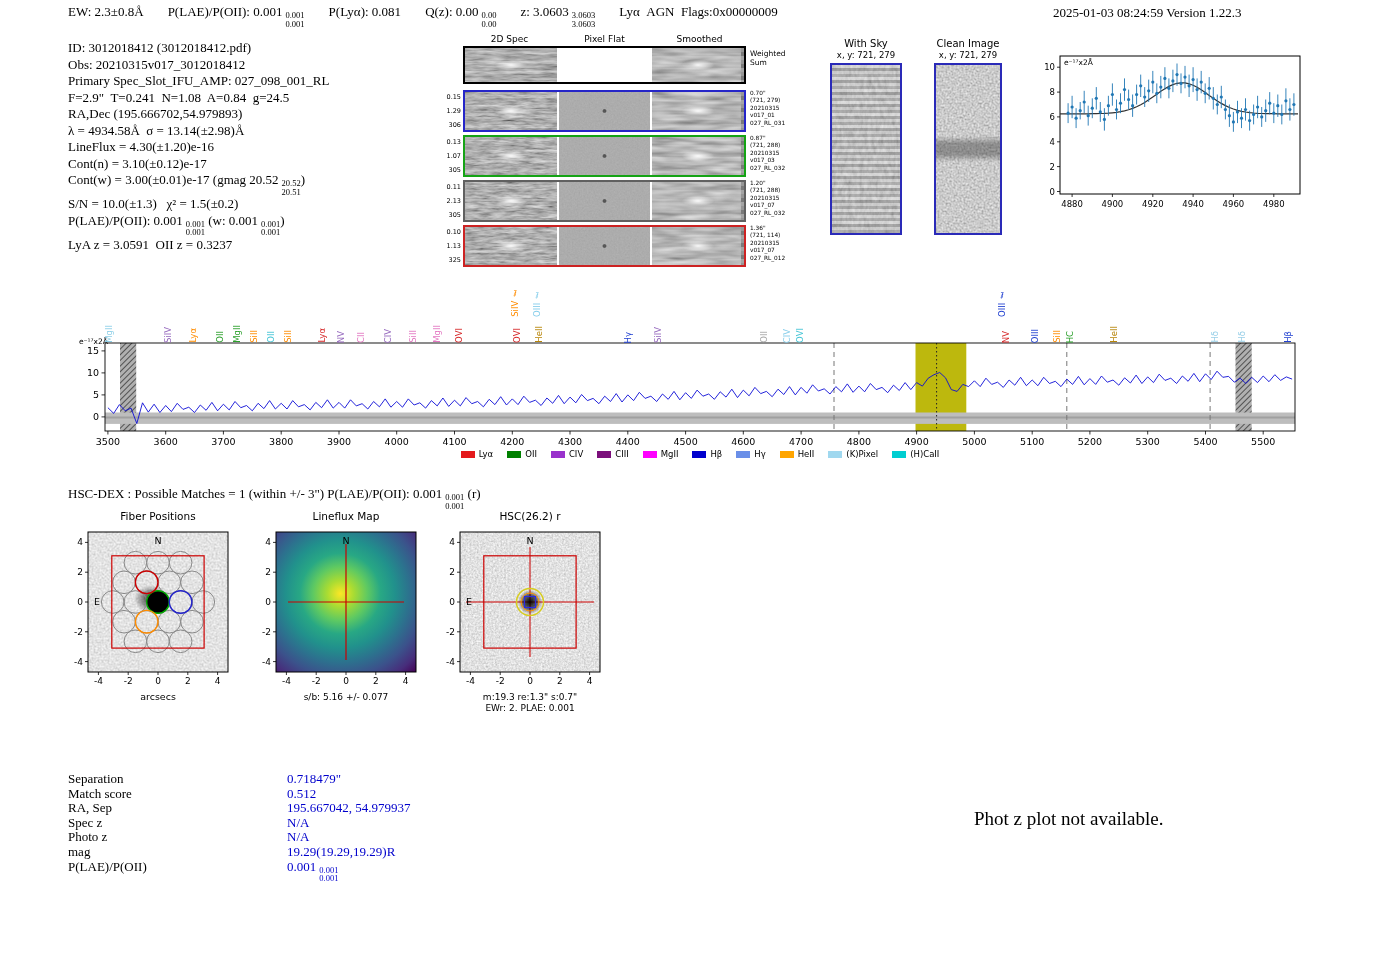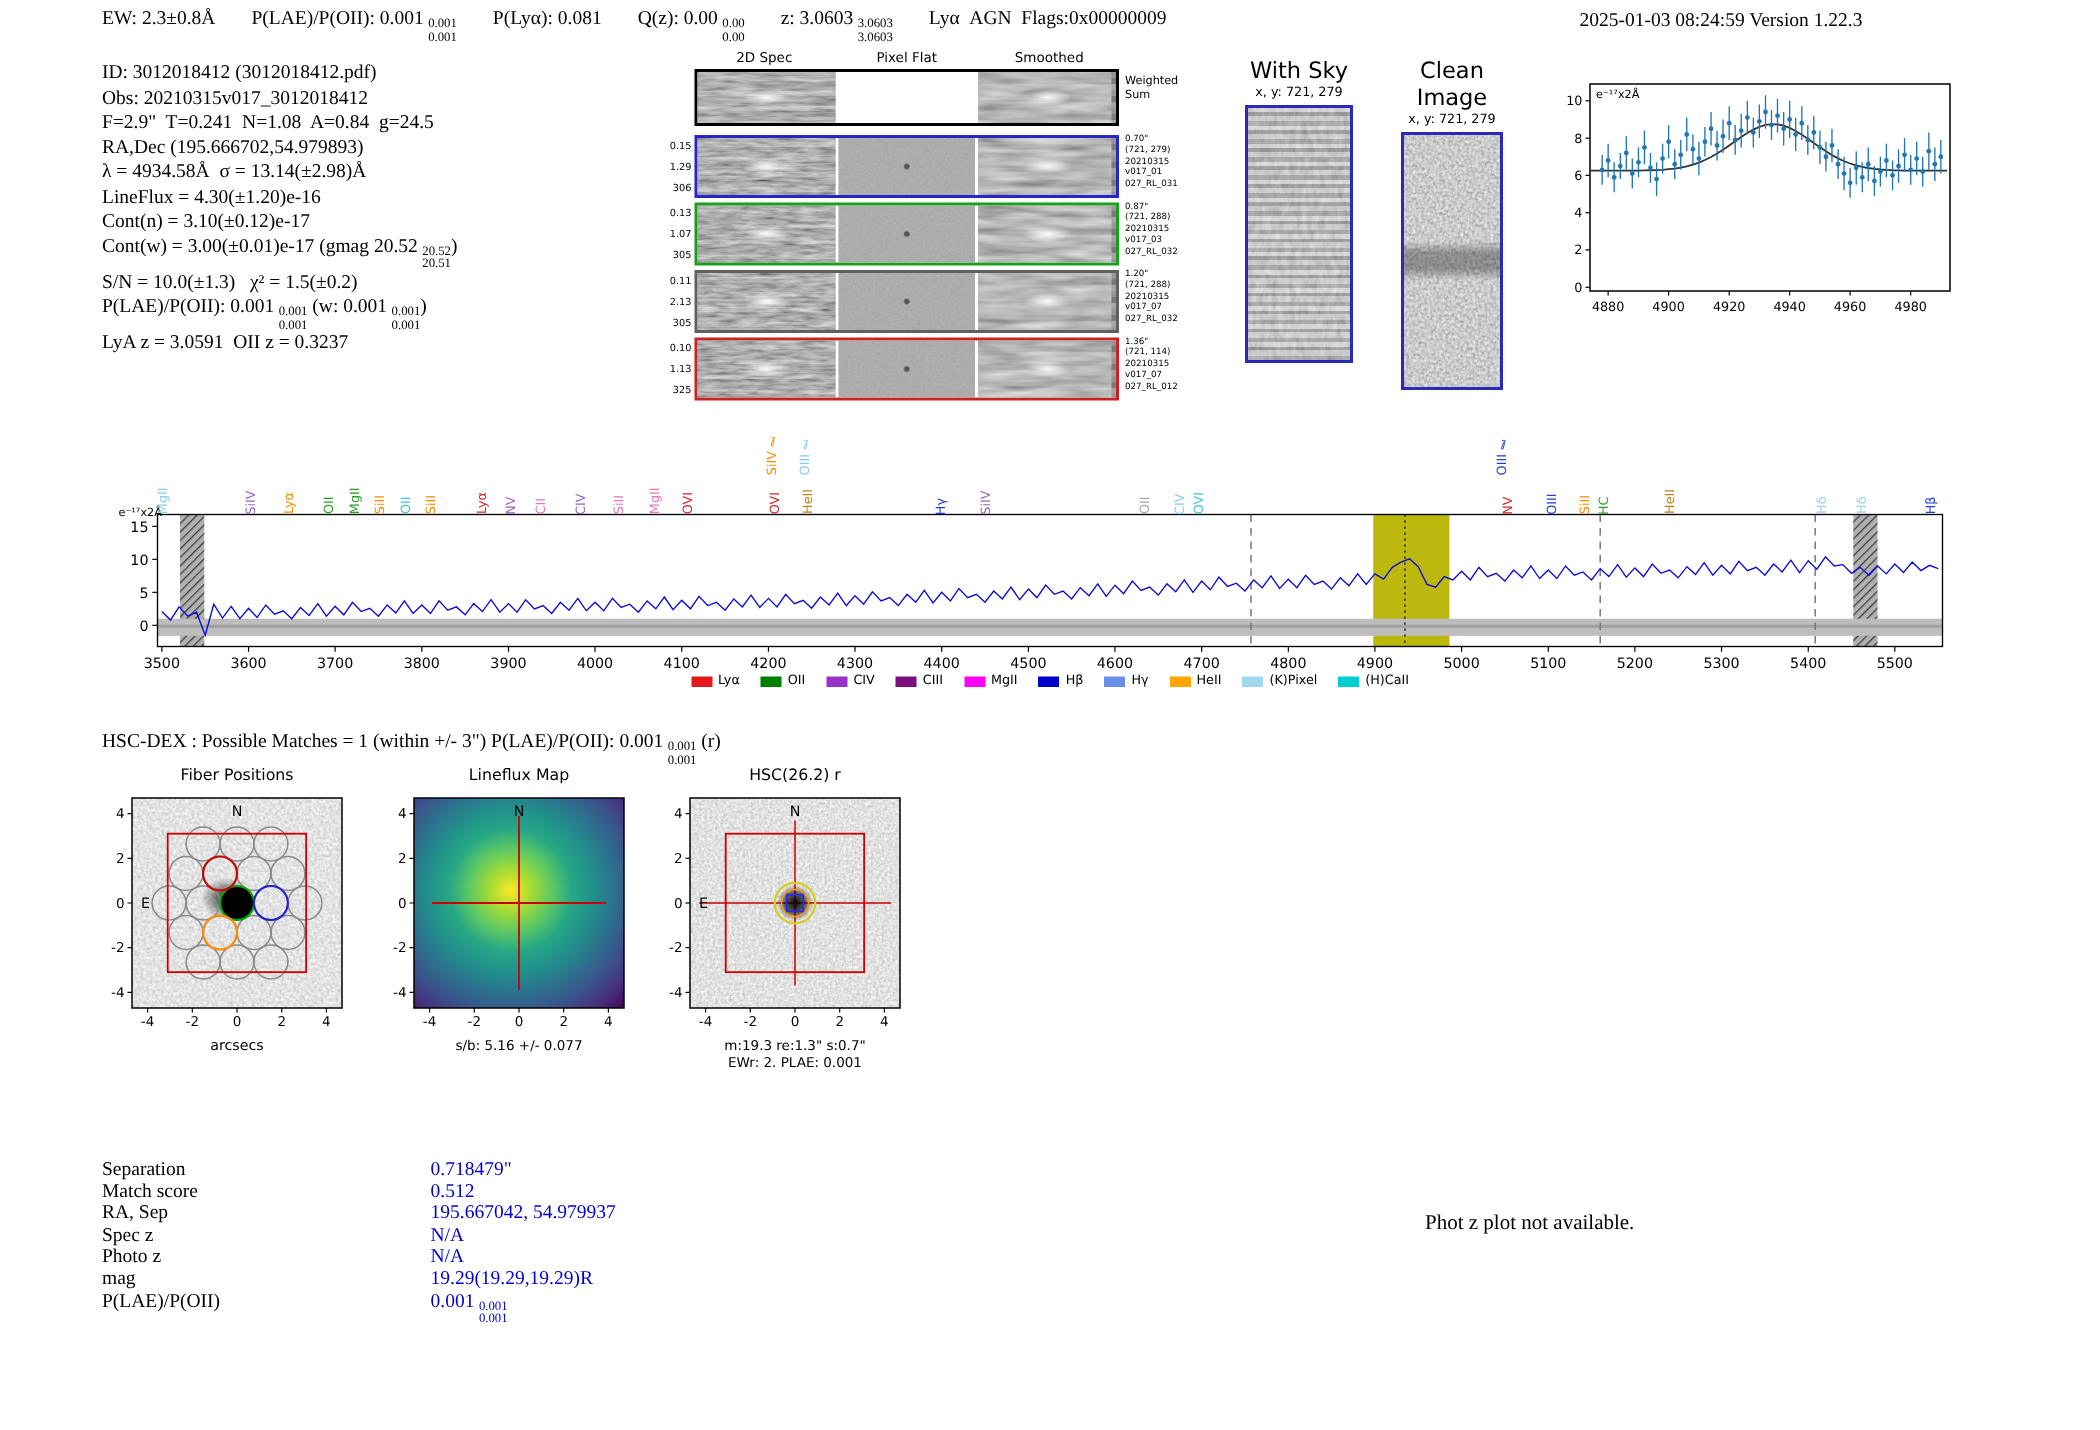--- a/index.html
+++ b/index.html
@@ -19,21 +19,21 @@
 .mrow.wrow{height:38px}
 .mcell{flex:1;position:relative;overflow:hidden;background:#8f8f8f}
 .m2d{background:repeating-linear-gradient(180deg,#7f7f7f 0 3px,#a0a0a0 3px 6px,#747474 6px 10px)}
 .msm{background:repeating-linear-gradient(180deg,#969696 0 4px,#7a7a7a 4px 8px,#a5a5a5 8px 12px)}
 .mflat{background-color:#9c9c9c;background-image:radial-gradient(circle at 50% 50%,#151515 0 1.3px,transparent 2.4px)}
 .mglow{position:absolute;left:0;top:0;right:0;bottom:0;background:radial-gradient(ellipse 22px 7px at 50% 50%,rgba(255,255,255,.95),rgba(255,255,255,0) 75%)}
 .mnums{position:absolute;left:0;width:15px;text-align:right;font-size:6.5px;line-height:14px;color:#000}
 .mann{position:absolute;left:304px;width:46px;font-size:5.8px;line-height:7.4px;color:#000}
 .mws{position:absolute;left:304px;top:16px;font-size:7.5px;line-height:8.5px}
 .panel-col{width:84px}
-.ptitle{text-align:center;font-size:15px}
+.ptitle{text-align:center;font-size:10px}
 .pcoords{text-align:center;font-size:8.5px;margin-top:1px}
 .pimg{position:relative;overflow:hidden;margin:3px auto 0;border:2.5px solid #2a2ab8}
 #withsky-img{width:72px;height:172px;background:repeating-linear-gradient(180deg,#e0e0e0 0 3px,#8a8a8a 3px 5.5px,#cfcfcf 5.5px 9px,#989898 9px 12px)}
 #clean-img{width:68px;height:172px;background:#c8c8c8}
 .cleanband{position:absolute;left:0;right:0;top:42%;height:16%;background:linear-gradient(180deg,rgba(40,40,40,0) 0%,rgba(40,40,40,.38) 30%,rgba(40,40,40,.38) 70%,rgba(40,40,40,0) 100%)}
 .noiseov{position:absolute;left:0;top:0}
 .vlabel{position:absolute;writing-mode:vertical-rl;transform:rotate(180deg);font-size:8.5px;line-height:9px;white-space:nowrap}
 #legend{display:flex;justify-content:center;align-items:center;width:1190px}
 .lg-item{display:inline-flex;align-items:center;margin:0 7px}
 .lg-swatch{width:14px;height:7px;display:inline-block;margin-right:4px}
@@ -48,20 +48,21 @@
 </head>
 <body>
 
 <div class="page">
   <div class="abs mono" id="topbar" style="left:68px;top:4px"><span class="seg"><span>EW: 2.3±0.8Å</span></span><span class="seg"><span>P(LAE)/P(OII): 0.001</span><span class="frac"><span>0.001</span><span>0.001</span></span></span><span class="seg"><span>P(Lyα): 0.081</span></span><span class="seg"><span>Q(z): 0.00</span><span class="frac"><span>0.00</span><span>0.00</span></span></span><span class="seg"><span>z: 3.0603</span><span class="frac"><span>3.0603</span><span>3.0603</span></span></span><span class="seg"><span>Lyα  AGN  Flags:0x00000009</span></span></div>
   <div class="abs mono" style="left:1053px;top:5px;font-size:13px">2025-01-03 08:24:59  Version 1.22.3</div>
 
   <div class="abs mono" id="info-block" style="left:68px;top:40px">
       <div class="iline"><span>ID: 3012018412 (3012018412.pdf)</span></div>
       <div class="iline"><span>Obs: 20210315v017_3012018412</span></div>
+      <div class="iline"><span>Primary Spec_Slot_IFU_AMP: 027_098_001_RL</span></div>
       <div class="iline"><span>F=2.9"  T=0.241  N=1.08  A=0.84  g=24.5</span></div>
       <div class="iline"><span>RA,Dec (195.666702,54.979893)</span></div>
       <div class="iline"><span>λ = 4934.58Å  σ = 13.14(±2.98)Å</span></div>
       <div class="iline"><span>LineFlux = 4.30(±1.20)e-16</span></div>
       <div class="iline"><span>Cont(n) = 3.10(±0.12)e-17</span></div>
       <div class="iline"><span>Cont(w) = 3.00(±0.01)e-17 (gmag 20.52</span><span class="frac"><span>20.52</span><span>20.51</span></span><span>)</span></div>
       <div class="iline"><span>S/N = 10.0(±1.3)   χ² = 1.5(±0.2)</span></div>
       <div class="iline"><span>P(LAE)/P(OII): 0.001</span><span class="frac"><span>0.001</span><span>0.001</span></span><span> (w: 0.001</span><span class="frac"><span>0.001</span><span>0.001</span></span><span>)</span></div>
       <div class="iline"><span>LyA z = 3.0591  OII z = 0.3237</span></div>
     </div>
@@ -833,14 +834,14 @@
         <div class="tvalue"><span>19.29(19.29,19.29)R</span></div>
       </div>
       <div class="trow">
         <div class="tlabel">P(LAE)/P(OII)</div>
         <div class="tvalue"><span>0.001</span><span class="frac">
             <span>0.001</span>
             <span>0.001</span>
           </span></div>
       </div>
     </div>
-  <div class="abs mono" style="left:950px;top:808px;font-size:14px">Phot z plot not available.</div>
+  <div class="abs mono" style="left:974px;top:808px;font-size:19px">Phot z plot not available.</div>
 </div>
 
 </body></html>

